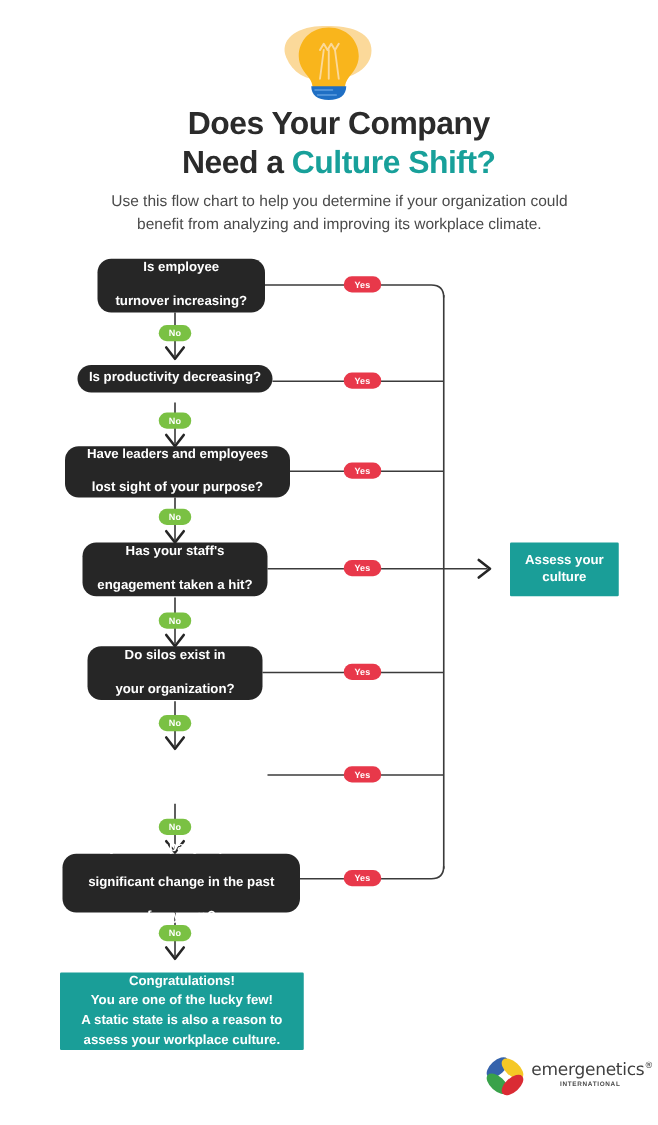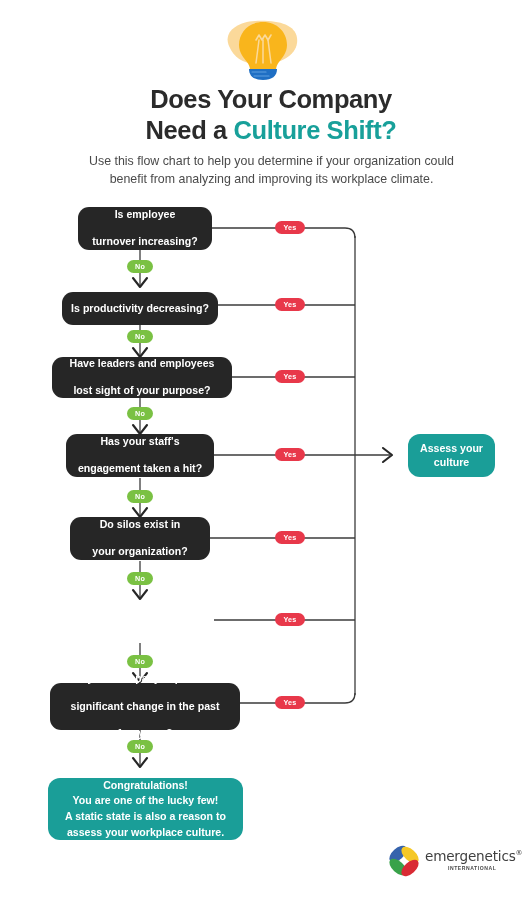--- a/index.html
+++ b/index.html
@@ -35,21 +35,21 @@
   .qbox{
     position:absolute;background:#262626;border-radius:11px;
     color:#ffffff;font-size:10.6px;font-weight:bold;line-height:1.30;
     display:flex;align-items:center;justify-content:center;
     text-align:center;box-sizing:border-box;padding:4px 8px;
   }
   .qbox span{display:block;}
 
   
   .tealbox{
-    position:absolute;background:#1a9e98;border-radius:12px;
+    position:absolute;background:#1a9e98;border-radius:1px;
     color:#ffffff;font-weight:bold;text-align:center;
     display:flex;align-items:center;justify-content:center;
     box-sizing:border-box;padding:4px 8px;
   }
   #assess-box{font-size:10.6px;line-height:1.32;}
   #congrats-box{font-size:10.6px;line-height:1.48;}
 
   
   .pill{
     position:absolute;display:flex;align-items:center;justify-content:center;
@@ -134,21 +134,21 @@
     </g>
   </svg>
 
   <div class="qbox" style="left:78px;top:207px;width:134px;height:43px;text-align:center;">
     <span>
       <span>Is employee</span><br>
       <span>turnover increasing?</span>
     </span>
   </div>
 
-  <div class="qbox" style="left:62px;top:292px;width:156px;height:33px;">
+  <div class="qbox" style="left:62px;top:292px;width:156px;height:22px;">
     <span>Is productivity decreasing?</span>
   </div>
 
   <div class="qbox" style="left:52px;top:357px;width:180px;height:41px;">
     <span>
       <span>Have leaders and employees</span><br>
       <span>lost sight of your purpose?</span>
     </span>
   </div>
 

